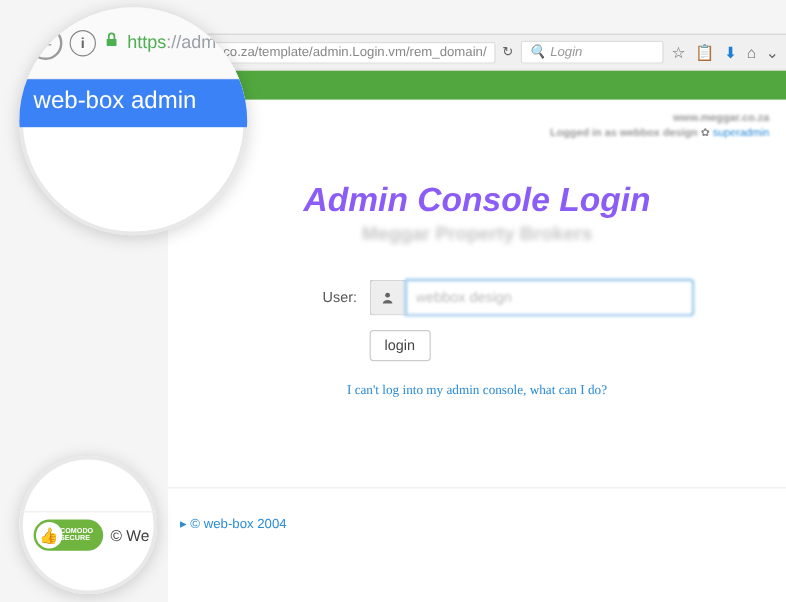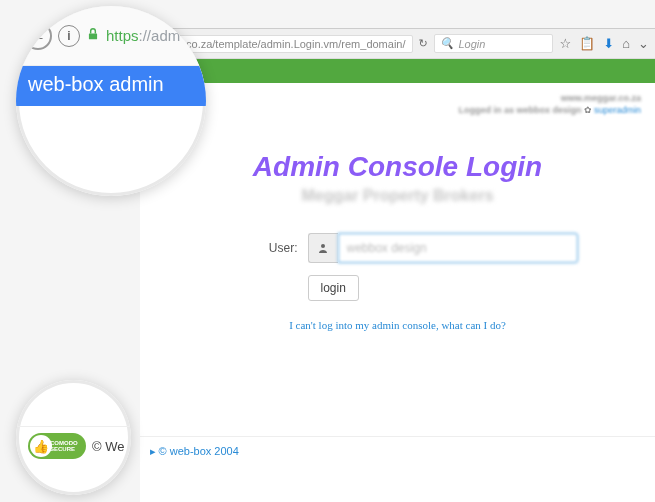--- a/index.html
+++ b/index.html
@@ -151,21 +151,21 @@
     color: #2a8bd6;
     text-decoration: none;
     font-family: Liberation Serif, serif;
   }
   .footer {
     position: absolute;
     bottom: 36px;
     left: 0;
     right: 0;
     border-top: 1px solid #eee;
-    padding: 8px 10px;
+    padding: 23px 10px;
     font-size: 11px;
     color: #2a8bd6;
   }
   .footer .copy { color: #2a8bd6; }
   
   .mag {
     position: absolute;
     border-radius: 50%;
     background: #fff;
     box-shadow: inset 0 0 0 3px #e8e8e8, 0 2px 14px rgba(0,0,0,.18);

